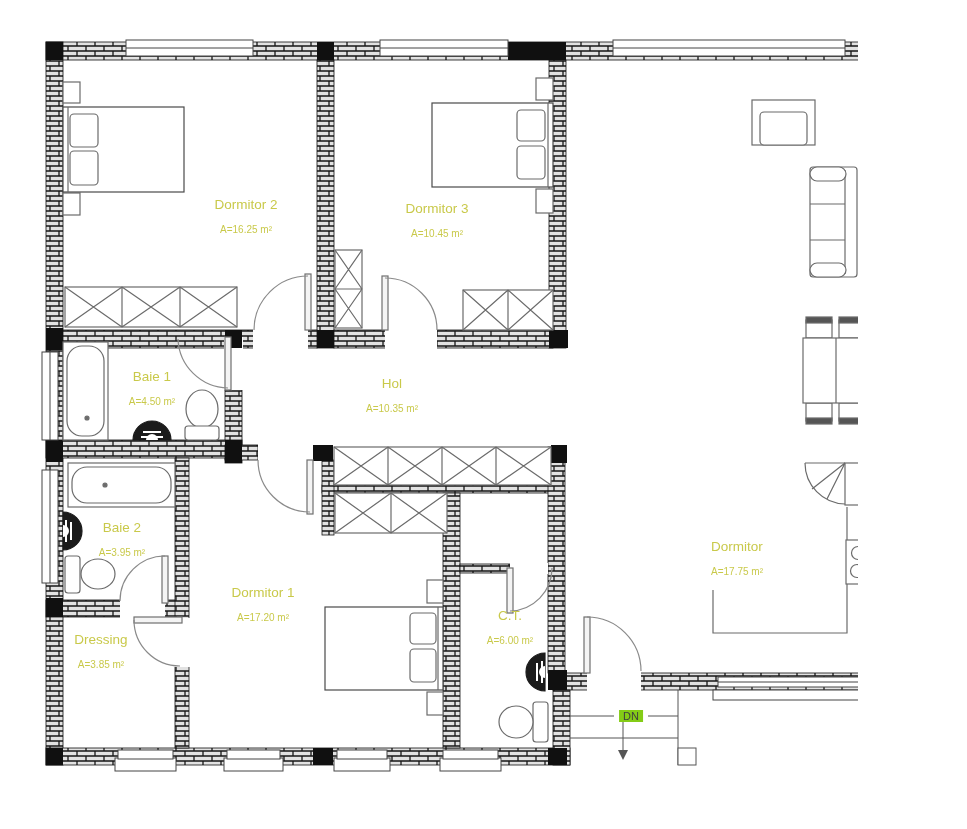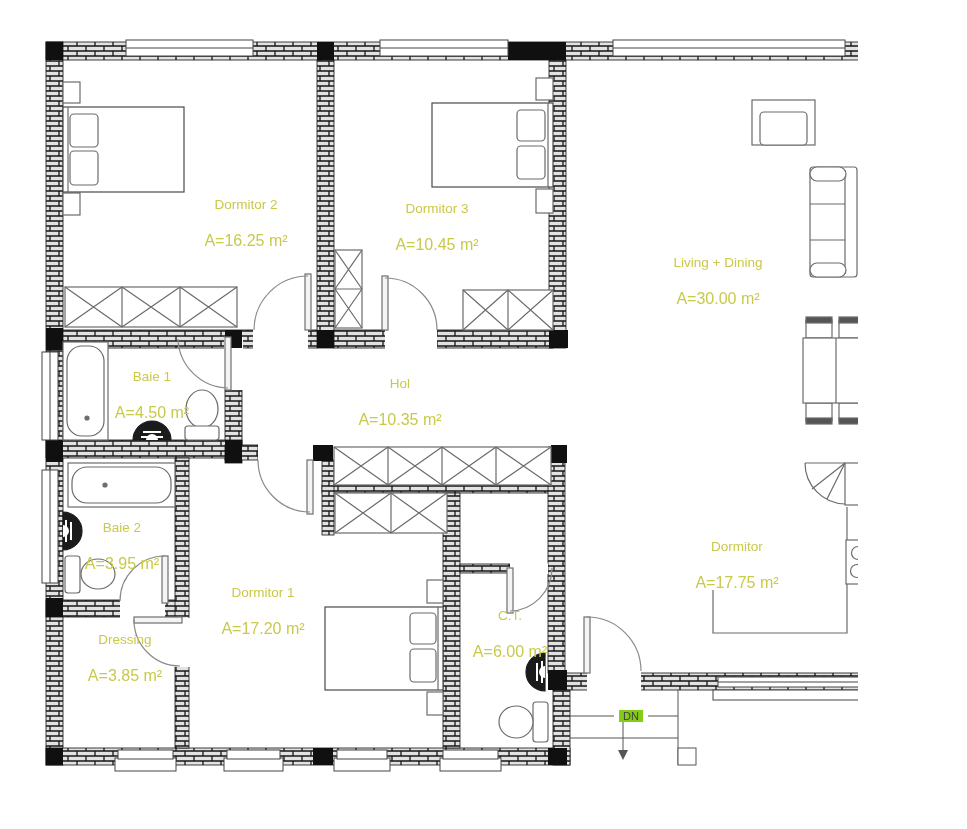--- a/index.html
+++ b/index.html
@@ -7,21 +7,21 @@
     position:relative;width:858px;height:829px;background:#fff;overflow:hidden;
     font-family:"Liberation Sans", sans-serif;
   }
   .plan svg{position:absolute;left:0;top:0;}
   .room-label{
     position:absolute;transform:translateX(-50%);
     text-align:center;color:var(--color-label,#c9c94a);
     white-space:nowrap;line-height:14px;
   }
   .room-label .rn{font-size:13.5px;}
-  .room-label .ra{font-size:16px;margin-top:22px;}
+  .room-label .ra{font-size:10px;margin-top:11px;}
   .dn-label{
     position:absolute;transform:translateX(-50%);
     font-size:11px;color:var(--color-dn,#3f3f3f);
     background:#84cc16;padding:0 4px;line-height:12px;
   }
 </style>
 </head>
 <body>
 
 <div class="plan">
@@ -314,41 +314,37 @@
 </svg>
 
 <div class="room-label" style="left:246px;top:198px">
   <div class="rn">Dormitor 2</div>
   <div class="ra">A=16.25 m²</div>
 </div>
 <div class="room-label" style="left:437px;top:202px">
   <div class="rn">Dormitor 3</div>
   <div class="ra">A=10.45 m²</div>
 </div>
-<div class="room-label" style="left:718px;top:256px">
-  <div class="rn">Living + Dining</div>
-  <div class="ra">A=30.00 m²</div>
-</div>
 <div class="room-label" style="left:152px;top:370px">
   <div class="rn">Baie 1</div>
   <div class="ra">A=4.50 m²</div>
 </div>
-<div class="room-label" style="left:400px;top:377px">
+<div class="room-label" style="left:392px;top:377px">
   <div class="rn">Hol</div>
   <div class="ra">A=10.35 m²</div>
 </div>
 <div class="room-label" style="left:122px;top:521px">
   <div class="rn">Baie 2</div>
   <div class="ra">A=3.95 m²</div>
 </div>
 <div class="room-label" style="left:263px;top:586px">
   <div class="rn">Dormitor 1</div>
   <div class="ra">A=17.20 m²</div>
 </div>
-<div class="room-label" style="left:125px;top:633px">
+<div class="room-label" style="left:101px;top:633px">
   <div class="rn">Dressing</div>
   <div class="ra">A=3.85 m²</div>
 </div>
 <div class="room-label" style="left:510px;top:609px">
   <div class="rn">C.T.</div>
   <div class="ra">A=6.00 m²</div>
 </div>
 <div class="room-label" style="left:737px;top:540px">
   <div class="rn">Dormitor</div>
   <div class="ra">A=17.75 m²</div>

